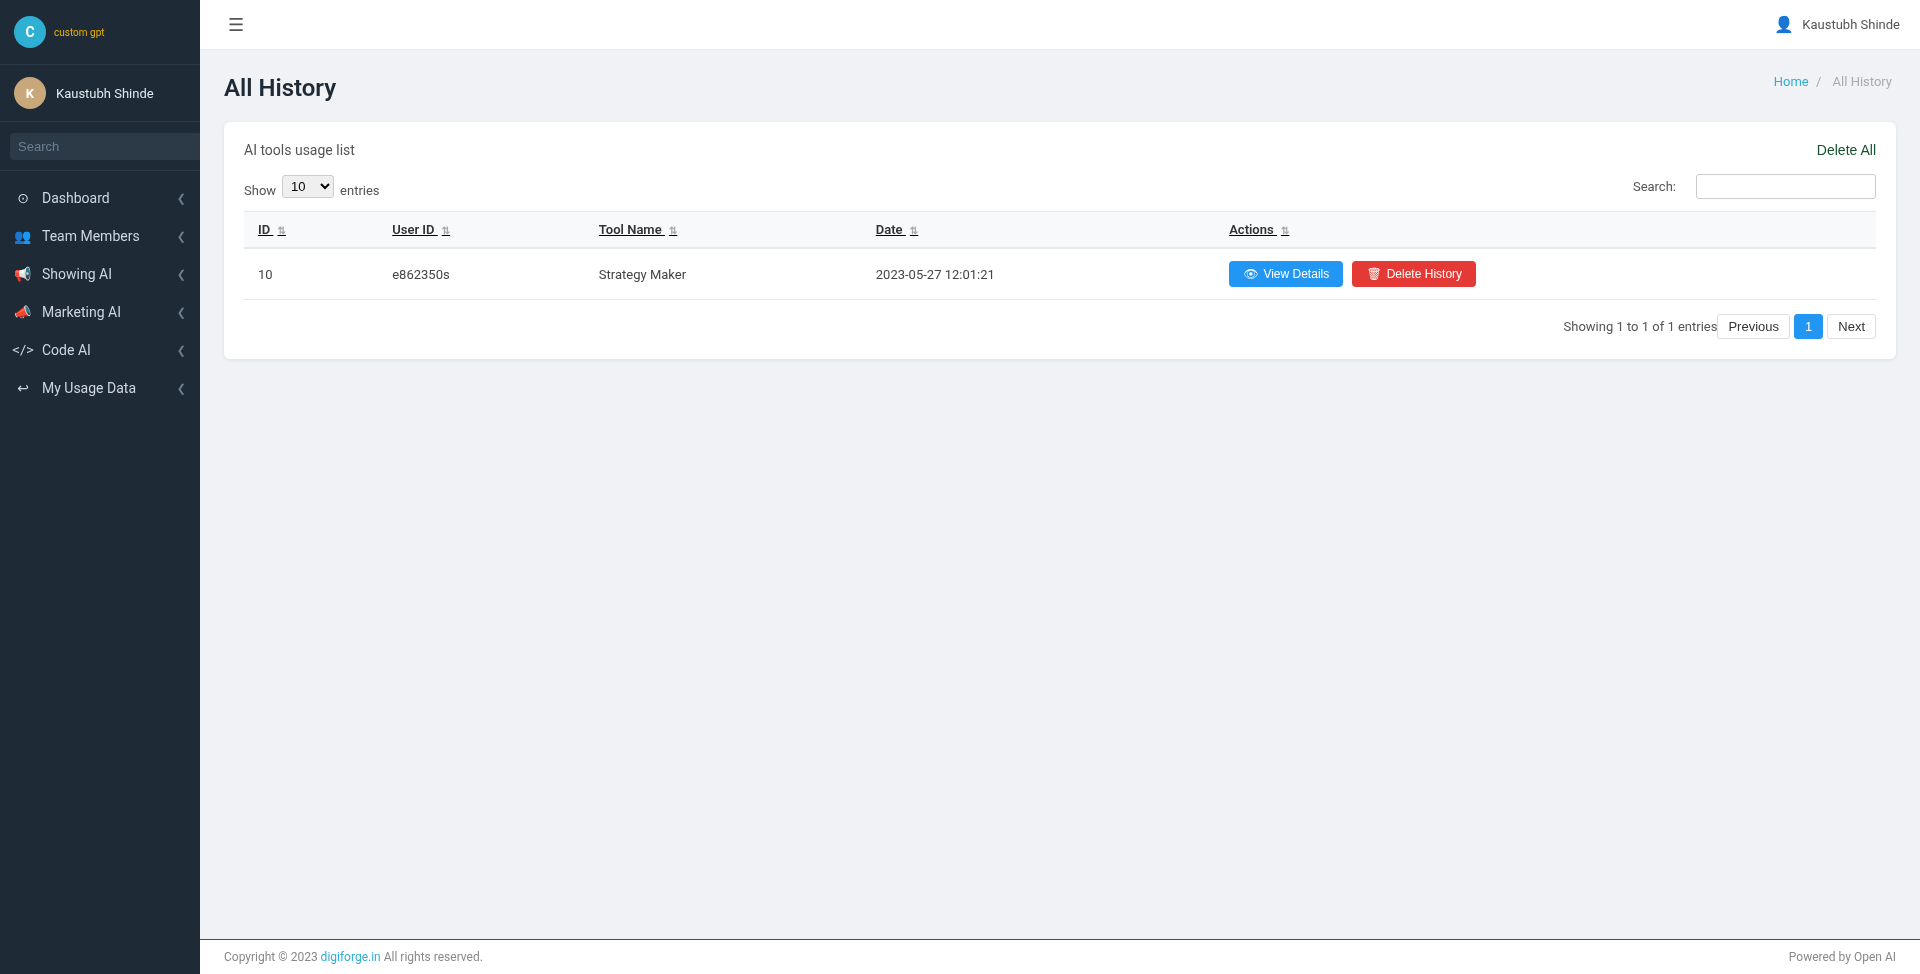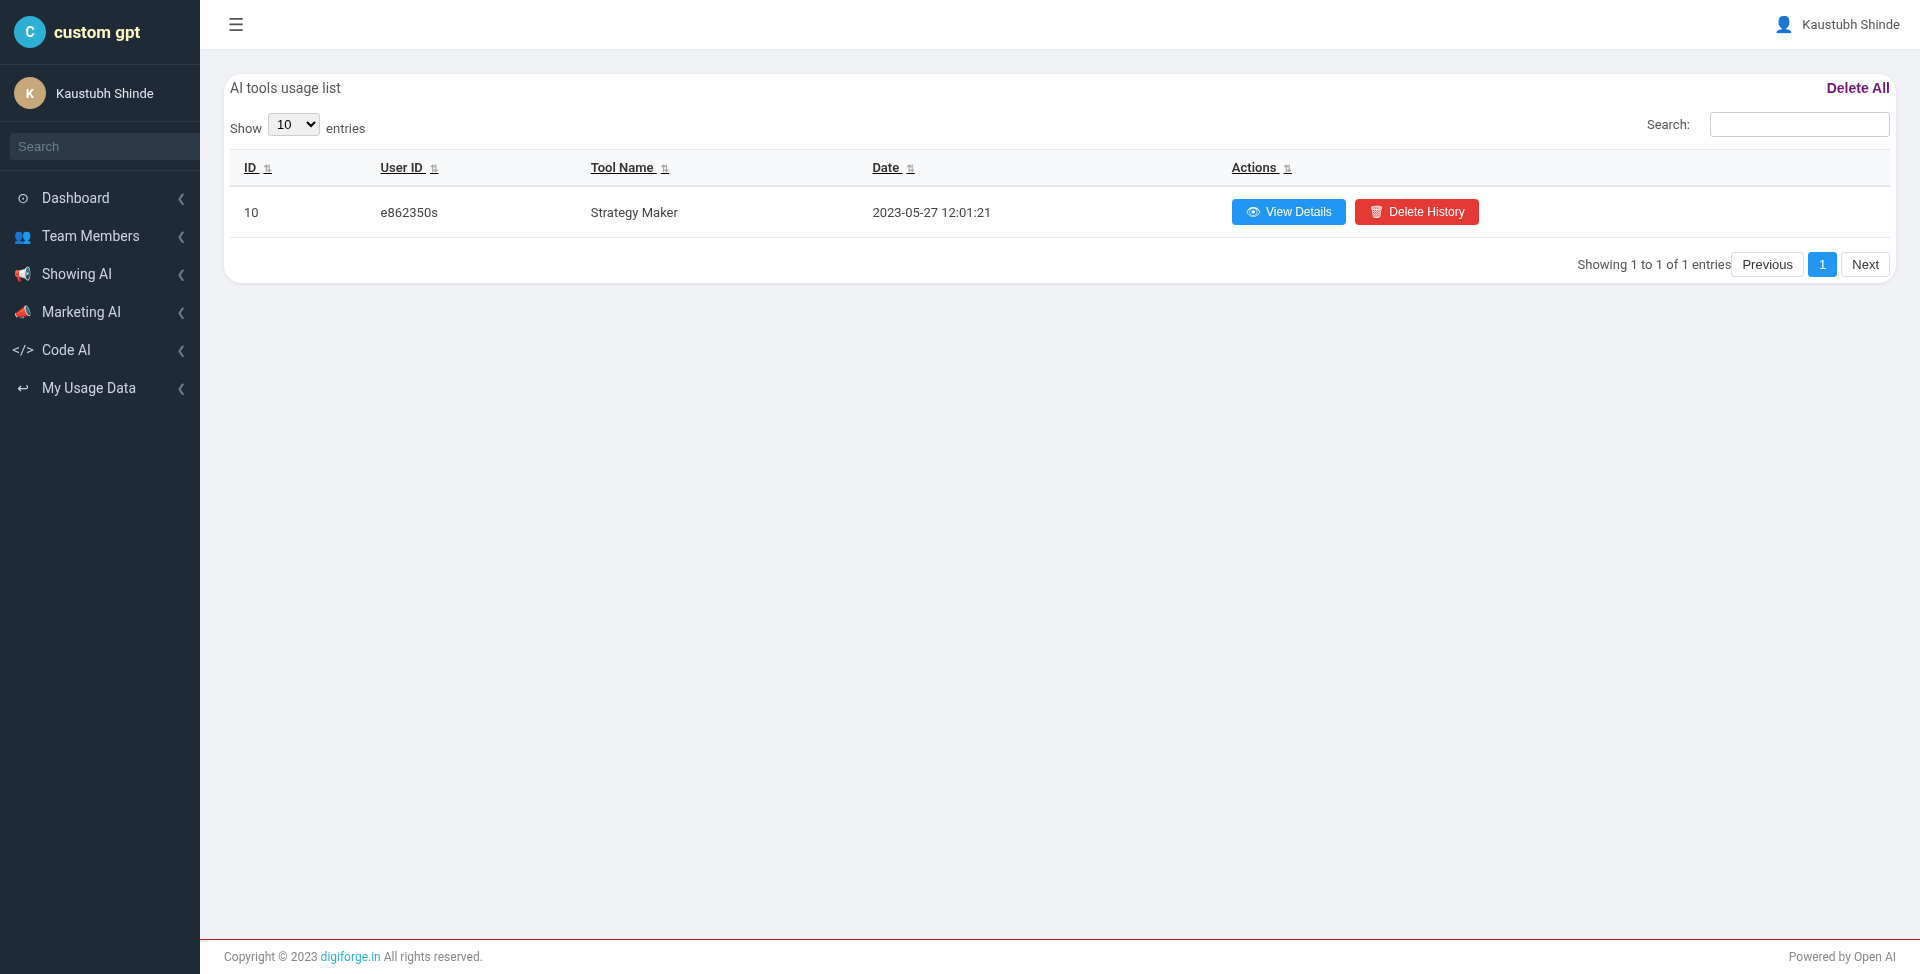--- a/index.html
+++ b/index.html
@@ -28,23 +28,23 @@
       background: #2eafd4;
       border-radius: 50%;
       display: flex;
       align-items: center;
       justify-content: center;
       color: white;
       font-weight: bold;
       font-size: 14px;
     }
     #sidebar-logo-text {
-      color: #fef9c3;
-      font-weight: 700;
-      font-size: 17px;
+      color: #eab308;
+      font-weight: 400;
+      font-size: 10px;
     }
     #sidebar-user {
       display: flex;
       align-items: center;
       gap: 10px;
       padding: 12px 14px;
       border-bottom: 1px solid #2c3a47;
     }
     #sidebar-avatar {
       width: 32px;
@@ -172,41 +172,41 @@
     #breadcrumb {
       font-size: 13px;
       color: #999;
     }
     #breadcrumb a { color: #2eafd4; text-decoration: none; }
     #breadcrumb span { color: #aaa; margin: 0 4px; }
 
     
     #table-card {
       background: white;
-      border-radius: 18px;
+      border-radius: 6px;
       box-shadow: 0 1px 4px rgba(0,0,0,0.08);
-      padding: 6px;
+      padding: 20px;
     }
     #table-card-header {
       display: flex;
       align-items: center;
       justify-content: space-between;
       margin-bottom: 16px;
     }
     #table-subtitle {
       font-size: 14px;
       color: #555;
     }
     #delete-all-btn {
-      color: #701a75;
+      color: #14532d;
       background: none;
       border: none;
       cursor: pointer;
       font-size: 14px;
-      font-weight: 700;
+      font-weight: 400;
     }
     #table-controls {
       display: flex;
       align-items: center;
       justify-content: space-between;
       margin-bottom: 12px;
     }
     #show-entries {
       display: flex;
       align-items: flex-end;
@@ -388,20 +388,28 @@
 
   <div id="topbar">
     <button id="hamburger-btn">☰</button>
     <div id="topbar-right">
       <span id="topbar-user-icon">👤</span>
       <span>Kaustubh Shinde</span>
     </div>
   </div>
 
   <div id="content">
+    <div id="page-header">
+      <h1 id="page-title">All History</h1>
+      <div id="breadcrumb">
+        <a href="#">Home</a>
+        <span>/</span>
+        <span>All History</span>
+      </div>
+    </div>
 
     <div id="table-card">
       <div id="table-card-header">
         <span id="table-subtitle">AI tools usage list</span>
         <button id="delete-all-btn">Delete All</button>
       </div>
 
       <div id="table-controls">
         <div id="show-entries">
           <span>Show</span>

